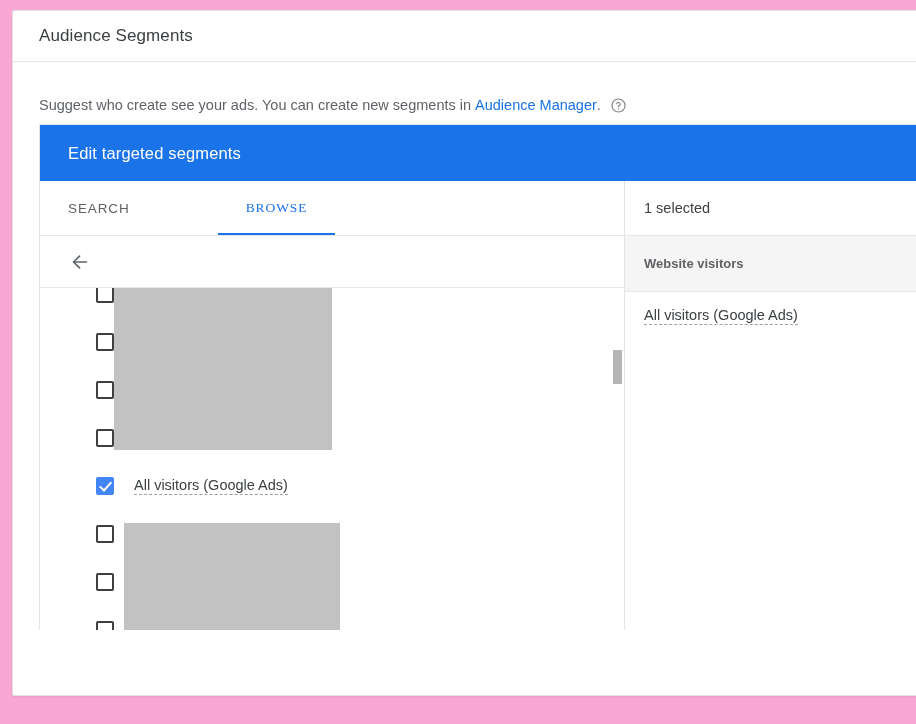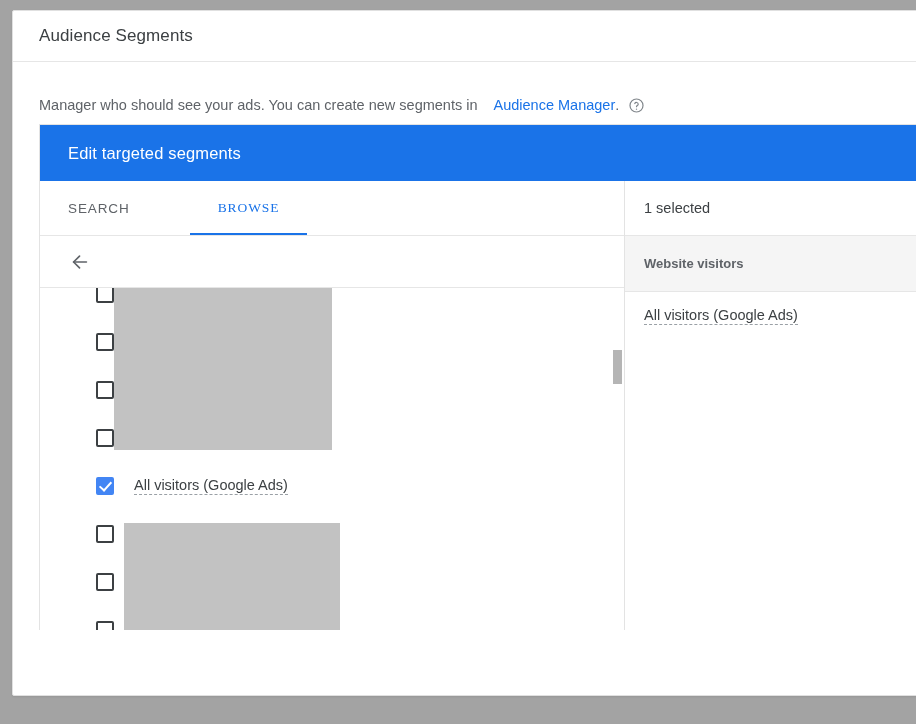--- a/index.html
+++ b/index.html
@@ -7,21 +7,21 @@
     margin: 0; padding: 0;
     width: 916px; height: 724px;
     background: #f1f1f1;
     font-family: "Liberation Sans", sans-serif;
     -webkit-font-smoothing: antialiased;
   }
   .page {
     position: relative;
     width: 916px; height: 724px;
     overflow: hidden;
-    background: #a3a3a3;
+    background: #f9a8d4;
   }
 
   
   .card {
     position: absolute;
     left: 12px; top: 10px;
     width: 918px;            
     height: 686px;
     background: #ffffff;
     border: 1px solid #e0e0e0;
@@ -51,21 +51,21 @@
     color: #5f6368;
     display: flex;
     align-items: center;
     height: 62px;
     line-height: 1;
   }
   .subtitle .sub-text { color: #5f6368; }
   .subtitle .link {
     color: #1a73e8;
     text-decoration: none;
-    margin-left: 16px;
+    margin-left: 4px;
     cursor: pointer;
   }
   .subtitle .period { color: #5f6368; }
   .help-icon {
     display: inline-flex;
     margin-left: 9px;
     align-items: center;
     justify-content: center;
     color: #80868b;
     cursor: pointer;
@@ -107,20 +107,21 @@
     display: flex;
     flex-direction: column;
   }
 
   
   .tabs {
     display: flex;
     height: 55px;
     border-bottom: 1px solid #e6e6e6;
     padding-left: 28px;
+    gap: 28px;
   }
   .tab {
     position: relative;
     display: flex;
     align-items: center;
     font-size: 13.5px;
     letter-spacing: 0.9px;
     color: #5f6368;
     cursor: pointer;
     padding: 0 28px;
@@ -260,21 +261,21 @@
 
 <div class="page">
 
   <div class="card">
 
     <div class="card-title">Audience Segments</div>
 
     <div class="card-body">
 
       <div class="subtitle">
-        <span class="sub-text">Manager who should see your ads.  You can create new segments in</span>
+        <span class="sub-text">Suggest who create see your ads.  You can create new segments in</span>
           <a class="link">Audience Manager</a>
           <span class="period">.</span>
         <span class="help-icon">
           <svg width="17" height="17" viewBox="0 0 24 24" fill="none" stroke="currentColor" stroke-width="1.7">
             <circle cx="12" cy="12" r="9.2"></circle>
             <path d="M9.6 9.2a2.5 2.5 0 0 1 4.8.9c0 1.7-2.4 2.1-2.4 3.6" stroke-linecap="round"></path>
             <circle cx="12" cy="17.2" r="0.95" fill="currentColor" stroke="none"></circle>
           </svg>
         </span>
       </div>

